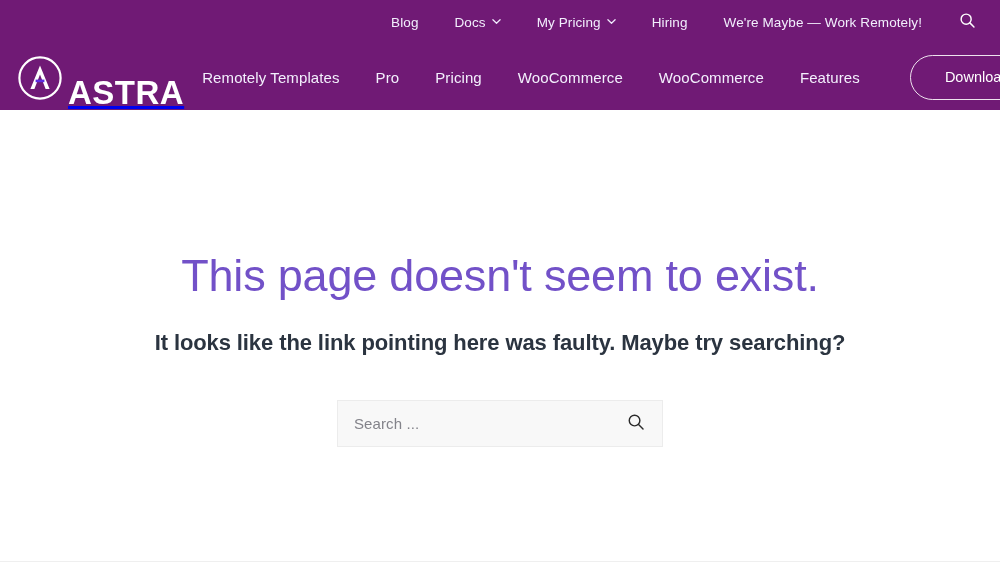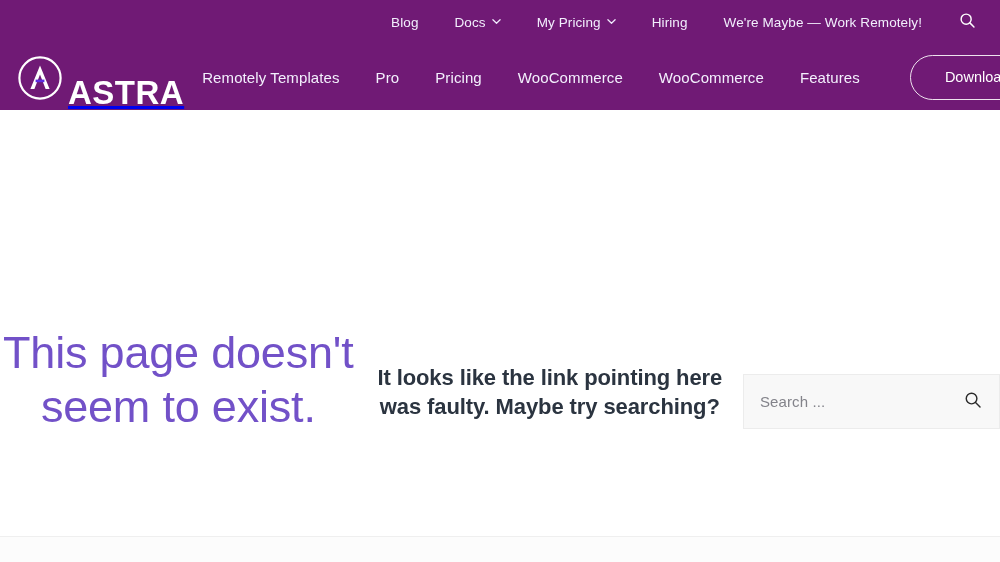--- a/index.html
+++ b/index.html
@@ -131,22 +131,24 @@
     cursor: pointer;
     white-space: nowrap;
     font-family: "Liberation Sans", sans-serif;
   }
 
   
   .content {
     background: #ffffff;
     height: 426px;
     display: flex;
+    flex-direction: column;
     align-items: center;
     padding-top: 114px;
+    margin-top: 25px;
   }
 
   .page-title {
     color: #7251C8;
     font-size: 45px;
     font-weight: normal;
     line-height: 1.2;
     letter-spacing: -0.2px;
     text-align: center;
   }
@@ -158,21 +160,21 @@
     line-height: 1.3;
     margin-top: 26px;
     text-align: center;
     letter-spacing: -0.1px;
   }
 
   
   .search-form {
     margin-top: 42px;
     width: 326px;
-    height: 55px;
+    height: 47px;
     background: #f8f8f8;
     border: 1px solid #ececec;
     display: flex;
     align-items: center;
     position: relative;
   }
   .search-input {
     flex: 1 1 auto;
     height: 100%;
     border: none;

